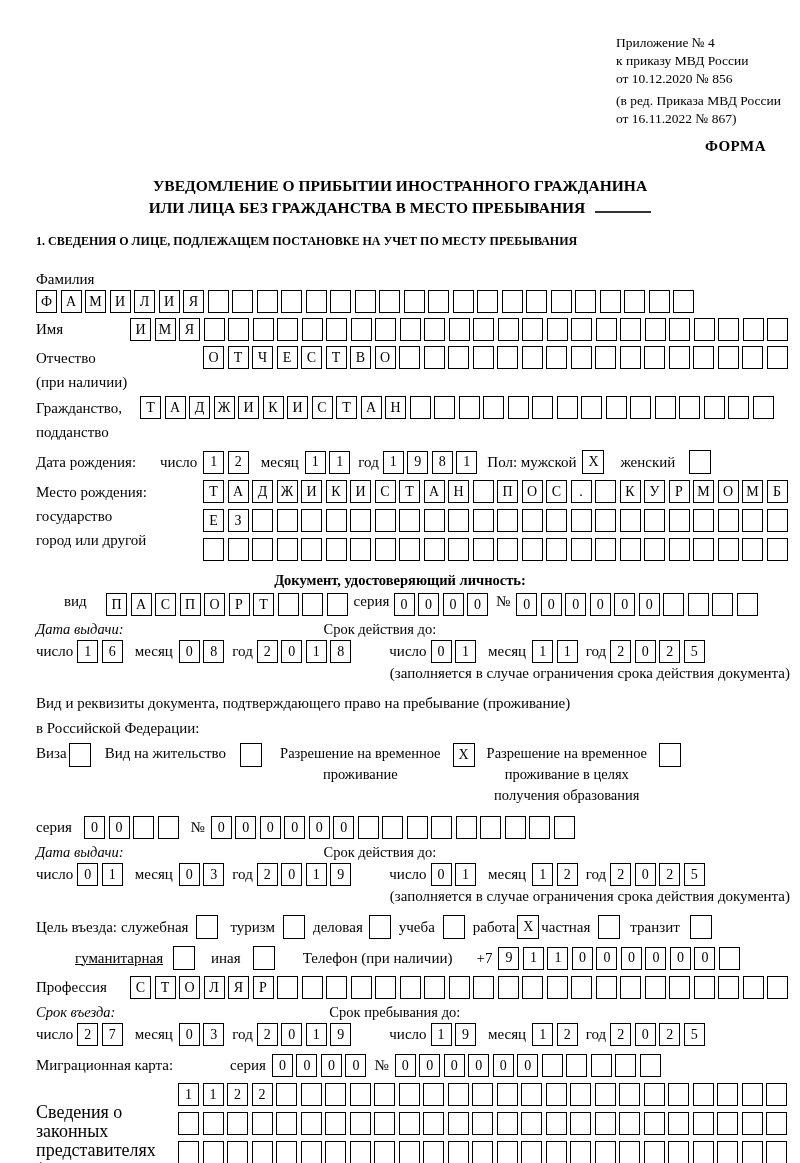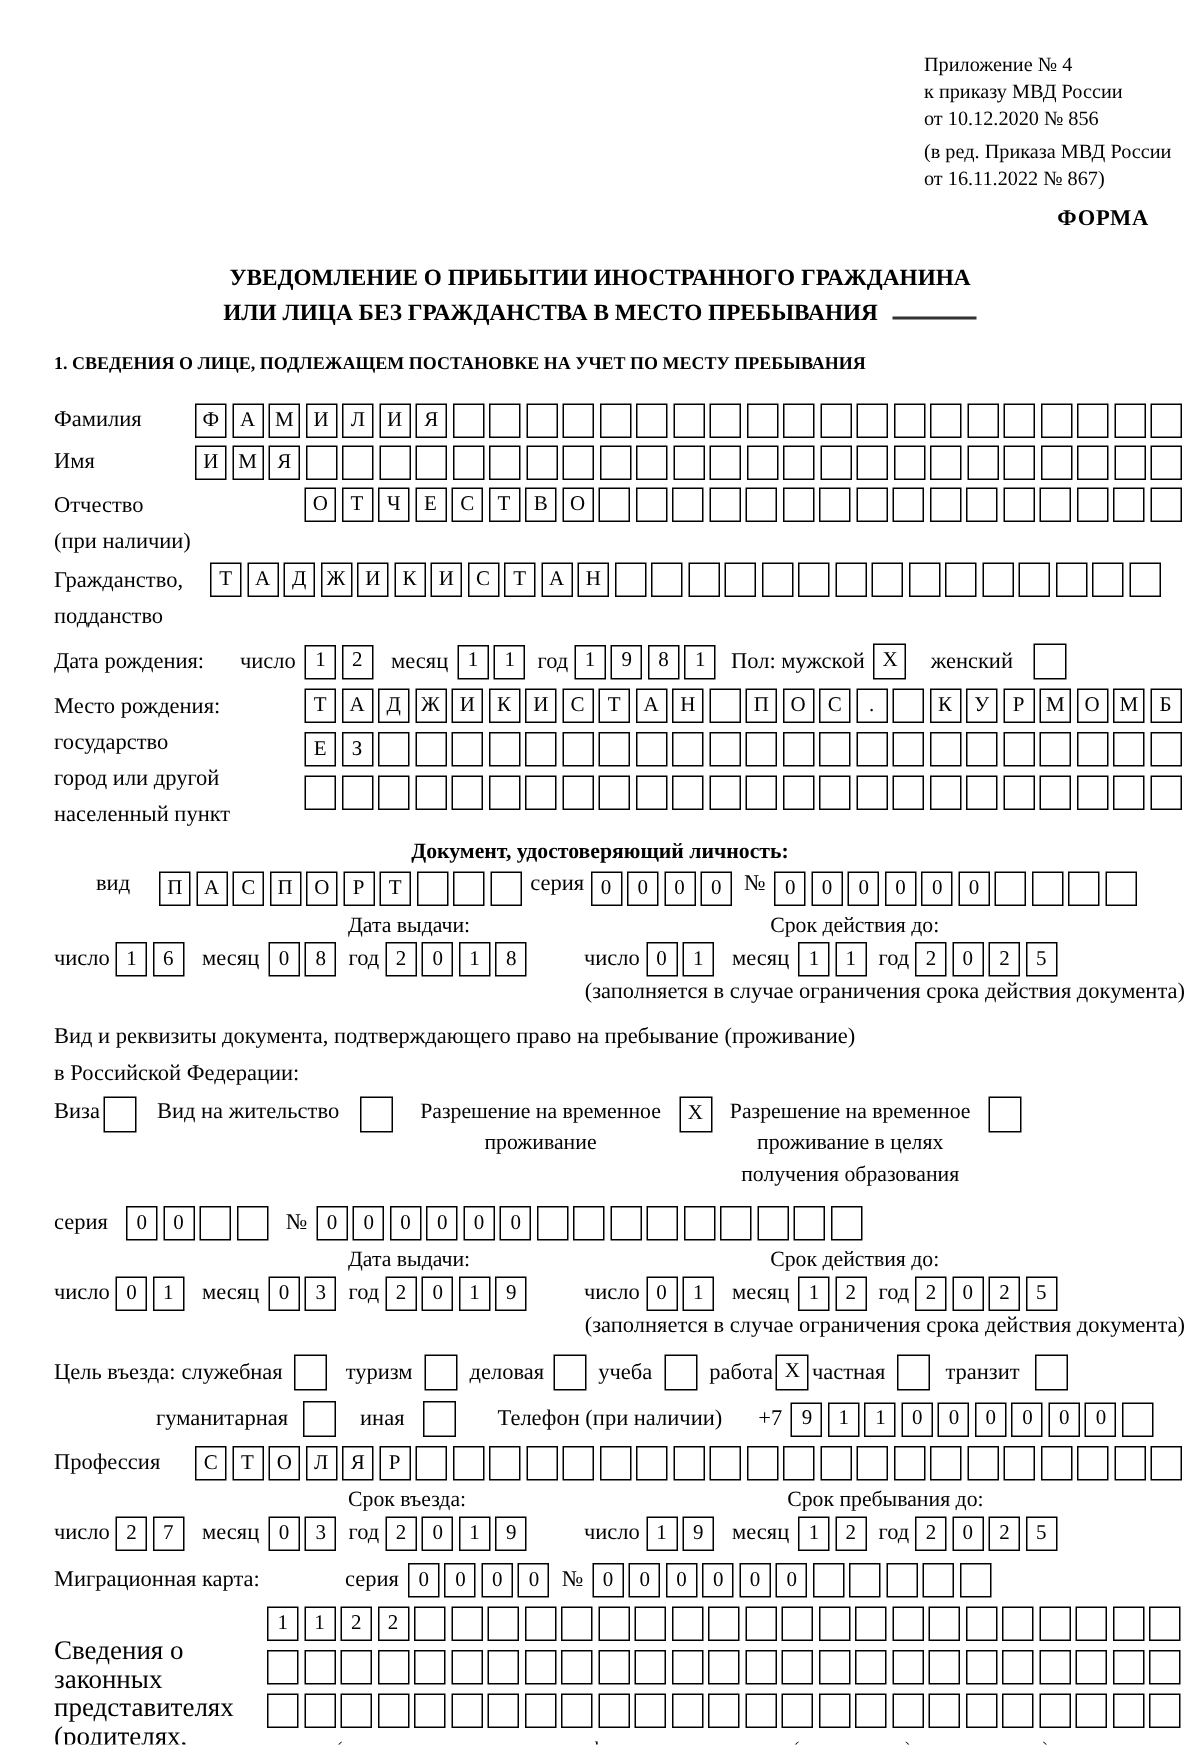--- a/index.html
+++ b/index.html
@@ -31,33 +31,33 @@
     box-sizing:border-box;flex:none;width:22px;height:24px;border:1.5px solid #000;
     display:flex;align-items:center;justify-content:center;font-size:14px;background:#fff;
   }
   .mllbl{line-height:22px;}
 
   .w94{width:94px;} .w104{width:104px;} .w167{width:167px;} .w112{width:112px;} .w142{width:142px;}
   .ml2{margin-left:2px;} .ml4{margin-left:4px;} .ml6{margin-left:6px;} .ml8{margin-left:8px;}
   .ml10{margin-left:10px;} .ml12{margin-left:12px;} .ml14{margin-left:14px;} .ml16{margin-left:16px;}
   .ml18{margin-left:18px;} .ml24{margin-left:24px;} .ml28{margin-left:28px;}
 
-  .mt-sur{margin-top:19px;}
+  .mt-sur{margin-top:19px;flex-direction:column;}
   .mt5{margin-top:5px;} .mt4{margin-top:4px;} .mt2{margin-top:2px;}
   .mt6{margin-top:6px;} .mt8{margin-top:8px;} .mt10{margin-top:10px;}
 
   
   .lblcol{flex:none;line-height:24px;}
   .lblcol.tight{line-height:19px;font-size:18px;margin-top:20px;}
   .boxrows .boxes{margin-bottom:6px;}
 
   .docsection{margin-top:5px;text-align:center;font-weight:bold;font-size:14.5px;margin-right:36px;}
 
   .dhdr{display:flex;margin-top:5px;font-size:14.5px;}
-  .dhdr .h1{margin-left:196px;}
+  .dhdr .h1{font-style:italic;}
   .dhdr .h2{margin-left:200px;}
   .drow{display:flex;align-items:center;margin-top:2px;}
   .dgroup{display:flex;align-items:center;}
   .dgroup.right{margin-left:38px;}
   .note{margin-top:2px;margin-right:10px;text-align:right;font-size:15px;}
 
   .intro{margin-top:9px;line-height:25px;font-size:15px;}
   .permits{margin-top:2px;}
   .permit-col{flex:none;text-align:center;line-height:21px;font-size:14.5px;}
 
@@ -244,21 +244,20 @@
     <span class="cb ml6">X</span>
     <span class="sublbl ml16">женский</span>
     <span class="cb ml14"></span>
   </div>
 
   <div class="frow mt6">
     <div class="lbl w167 lblcol">
       <div>Место рождения:</div>
       <div>государство</div>
       <div>город или другой</div>
-      <div>населенный пункт</div>
     </div>
     <div class="boxrows">
       <div class="boxes">
           <span class="cell">Т</span>
           <span class="cell">А</span>
           <span class="cell">Д</span>
           <span class="cell">Ж</span>
           <span class="cell">И</span>
           <span class="cell">К</span>
           <span class="cell">И</span>
@@ -528,21 +527,21 @@
     <span class="cb ml8"></span>
     <span class="sublbl ml8">работа</span>
     <span class="cb ml2">X</span>
     <span class="sublbl ml2">частная</span>
     <span class="cb ml8"></span>
     <span class="sublbl ml10">транзит</span>
     <span class="cb ml10"></span>
   </div>
 
   <div class="frow purpose2">
-    <span class="sublbl" style="margin-left:68px;">гуманитарная</span>
+    <span class="sublbl" style="margin-left:39px;text-decoration:underline;">гуманитарная</span>
     <span class="cb ml10"></span>
     <span class="sublbl ml16">иная</span>
     <span class="cb ml12"></span>
     <span class="sublbl ml28">Телефон (при наличии)</span>
     <span class="sublbl ml24">+7</span>
     <div class="boxes ml6">
         <span class="cell">9</span>
         <span class="cell">1</span>
         <span class="cell">1</span>
         <span class="cell">0</span>

